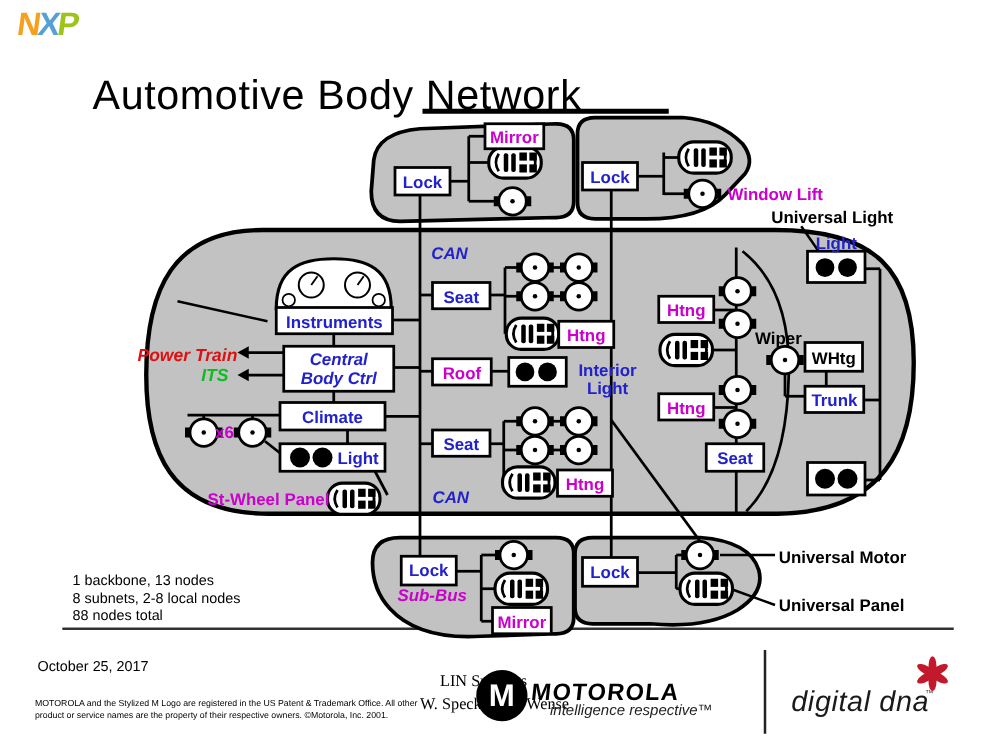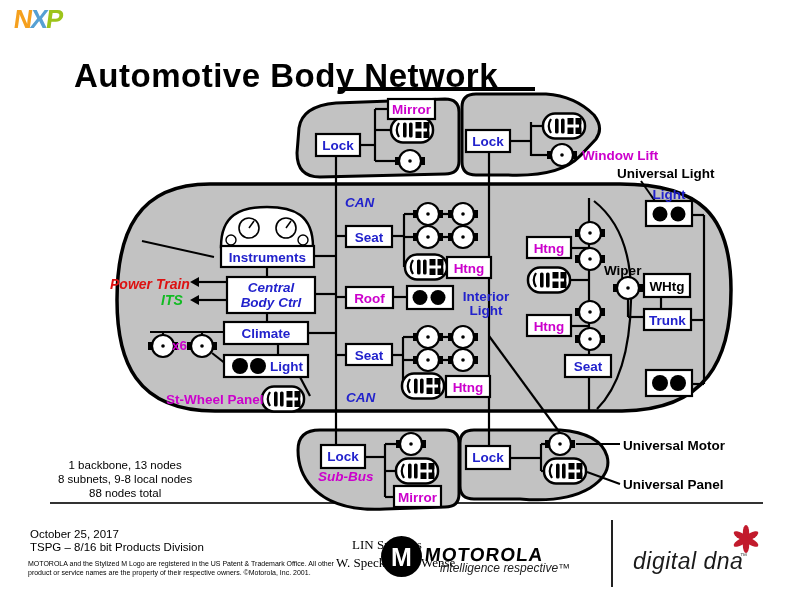--- a/index.html
+++ b/index.html
@@ -2,41 +2,41 @@
 <html><head>
 <meta charset="utf-8">
 <style>
   html,body{margin:0;padding:0;background:#888;}
   .slide{position:relative;width:800px;height:600px;background:#fff;overflow:hidden;
          font-family:"Liberation Sans",sans-serif;}
   
   .nxp{position:absolute;left:14px;top:4px;font-size:26px;font-weight:bold;
        transform:skewX(-8deg);letter-spacing:-2px;z-index:4;}
   
-  .title{position:absolute;left:74px;top:57px;font-size:33px;font-weight:bold;
+  .title{position:absolute;left:74px;top:57px;font-size:33px;font-weight:normal;
          color:#000;letter-spacing:.5px;z-index:3;white-space:nowrap;}
   .title-underline{position:absolute;left:338px;top:87px;width:197px;height:4px;background:#000;z-index:3;}
   
   svg.diagram{position:absolute;left:0;top:0;z-index:2;}
   .body-shape{fill:#C2C2C2;stroke:#000;stroke-width:3.5;}
   .door{fill:#C2C2C2;stroke:#000;stroke-width:3;}
   .wire{stroke:#000;stroke-width:2.2;fill:none;}
   .thin{stroke:#000;stroke-width:2;fill:none;}
   .nodebox{fill:#fff;stroke:#000;stroke-width:2.2;}
   text{font-family:"Liberation Sans",sans-serif;}
   .t-blue{fill:#2222CC;font-weight:bold;font-size:13.5px;}
   .t-blue-i{fill:#2222CC;font-weight:bold;font-style:italic;font-size:13.5px;}
   .t-mag{fill:#CC00CC;font-weight:bold;font-size:13.5px;}
   .t-mag-i{fill:#CC00CC;font-weight:bold;font-style:italic;font-size:13.5px;}
   .t-blk{fill:#000;font-weight:bold;font-size:13.5px;}
   .t-red-i{fill:#DD1111;font-weight:bold;font-style:italic;font-size:14px;}
   .t-grn-i{fill:#11BB22;font-weight:bold;font-style:italic;font-size:14px;}
   .mid{text-anchor:middle;}
   
-  .stats{position:absolute;left:58px;top:458px;font-size:11.5px;line-height:14px;color:#000;z-index:1;text-align:center;}
+  .stats{position:absolute;left:58px;top:458px;font-size:11.5px;line-height:14px;color:#000;z-index:1;}
   
   .hline{position:absolute;left:50px;top:502px;width:713px;height:1.5px;background:#333;z-index:1;}
   .date-block{position:absolute;left:30px;top:528px;font-size:11.5px;line-height:13px;color:#000;z-index:4;}
   .legal{position:absolute;left:28px;top:559px;width:312px;font-size:7px;line-height:9px;color:#000;z-index:4;}
   .serif{font-family:"Liberation Serif",serif;}
   .lin{position:absolute;left:352px;top:537px;font-size:13px;color:#000;z-index:4;}
   .auth-l{position:absolute;left:336px;top:555px;font-size:13px;color:#000;z-index:4;}
   .auth-r{position:absolute;left:406px;top:555px;font-size:13px;color:#000;z-index:4;}
   .m-circle{position:absolute;left:381px;top:536px;width:41px;height:41px;border-radius:50%;
             background:#000;color:#fff;text-align:center;line-height:43px;
@@ -328,28 +328,27 @@
     <text class="t-blk" x="617" y="178">Universal Light</text>
     <text class="t-blk" x="604" y="275">Wiper</text>
     <text class="t-blue mid" x="486" y="301">Interior</text>
     <text class="t-blue mid" x="486" y="315">Light</text>
     <text class="t-blk" x="623" y="450">Universal Motor</text>
     <text class="t-blk" x="623" y="489">Universal Panel</text>
   </svg>
 
   <div class="stats">
     <div>1 backbone, 13 nodes</div>
-    <div>8 subnets, 9-8 local nodes</div>
+    <div>8 subnets, 2-8 local nodes</div>
     <div>88 nodes total</div>
   </div>
 
   <div class="hline"></div>
   <div class="date-block">
     <div>October 25, 2017</div>
-    <div>TSPG – 8/16 bit Products Division</div>
   </div>
   <div class="legal">
     <div>MOTOROLA and the Stylized M Logo are registered in the US Patent &amp; Trademark Office. All other</div>
     <div>product or service names are the property of their respective owners.  ©Motorola, Inc. 2001.</div>
   </div>
 
   <div class="lin serif">LIN Sub-Bus</div>
   <div class="auth-l serif">W. Specks,</div>
   <div class="auth-r serif">C. Wense</div>
   <div class="m-circle">

